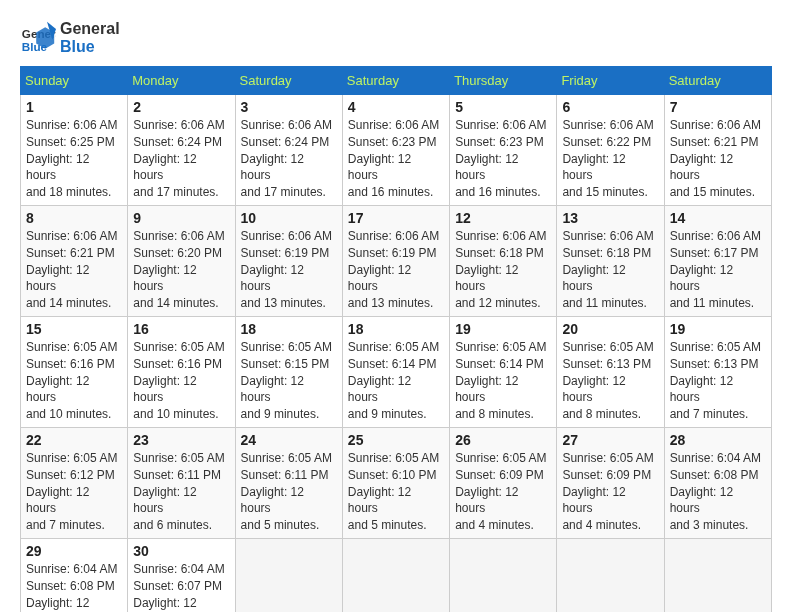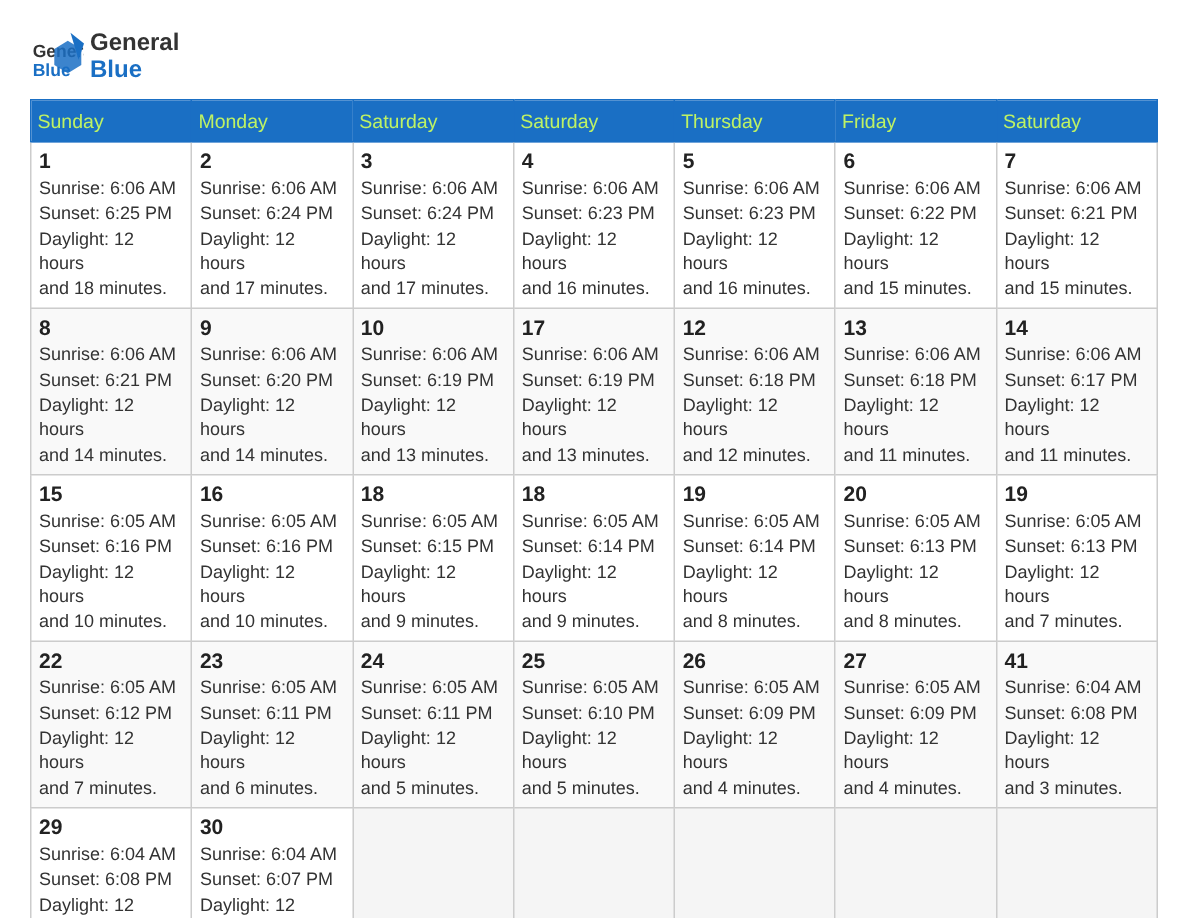--- a/index.html
+++ b/index.html
@@ -299,21 +299,21 @@
 and 4 minutes.</div>
         </td>
         <td>
           <span class="day-num">27</span>
           <div class="day-info" style="white-space: pre-line;">Sunrise: 6:05 AM
 Sunset: 6:09 PM
 Daylight: 12 hours
 and 4 minutes.</div>
         </td>
         <td>
-          <span class="day-num">41</span>
+          <span class="day-num">28</span>
           <div class="day-info" style="white-space: pre-line;">Sunrise: 6:04 AM
 Sunset: 6:08 PM
 Daylight: 12 hours
 and 3 minutes.</div>
         </td>
       </tr>
       <tr>
         <td>
           <span class="day-num">29</span>
           <div class="day-info" style="white-space: pre-line;">Sunrise: 6:04 AM

